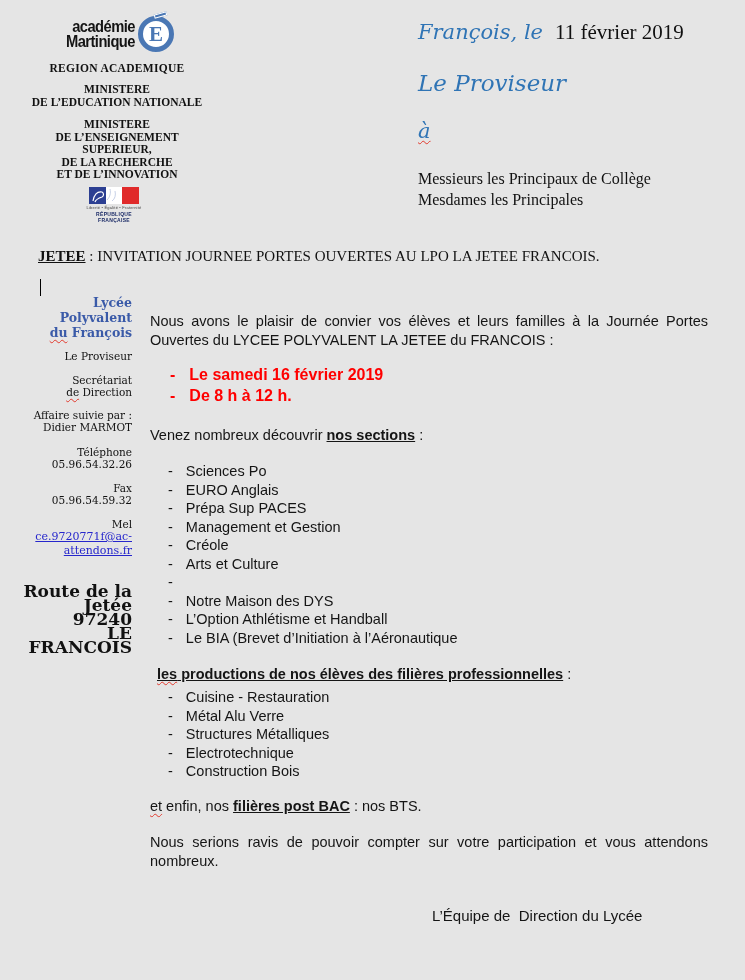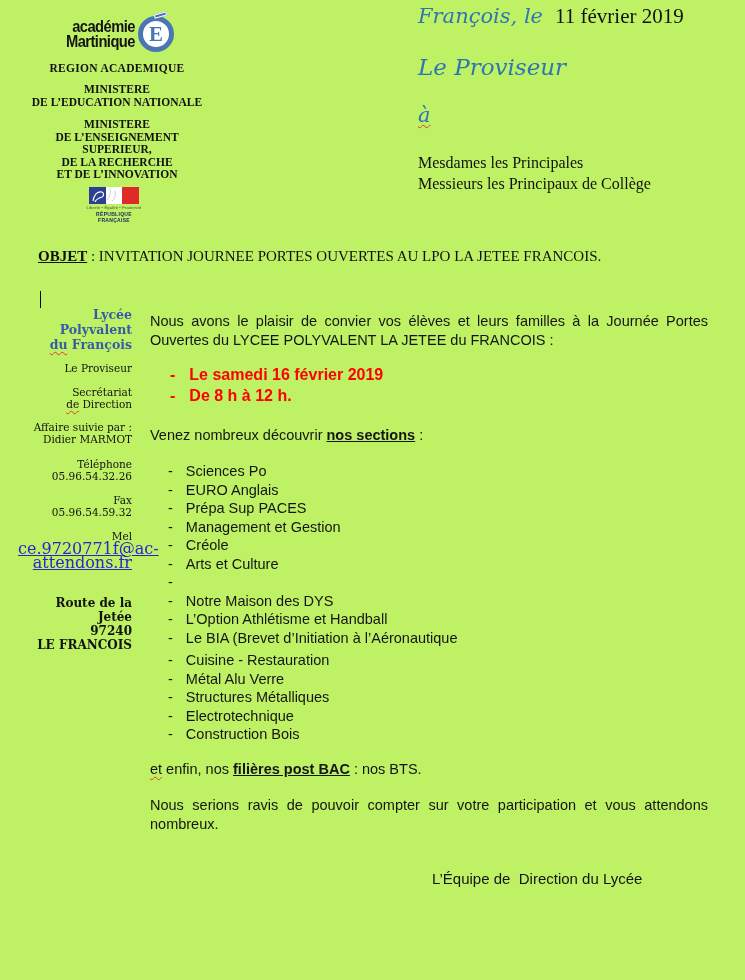--- a/index.html
+++ b/index.html
@@ -1,20 +1,20 @@
 <!DOCTYPE html>
 <html><head>
 <meta charset="utf-8">
 <style>
   * { margin: 0; padding: 0; box-sizing: border-box; }
   html, body { background: #ffffff; }
   .page {
     position: relative;
     width: 745px; height: 980px;
-    background: #bef264;
+    background: #e5e5e5;
     font-family: "Liberation Sans", sans-serif;
     color: #151515;
     overflow: hidden;
   }
 
   
   .letterhead {
     position: absolute; left: 26px; top: 12px; width: 182px;
     text-align: center;
     font-family: "Liberation Serif", serif;
@@ -53,21 +53,21 @@
   }
   .flag-row { display: flex; width: 50px; height: 17px; margin: 0 auto; }
   .flag-b { width: 17px; background: #2c3f92; position: relative; }
   .flag-w { width: 16px; background: #ffffff; position: relative; }
   .flag-r { width: 17px; background: #e02a2a; }
   .flag-b svg, .flag-w svg { position: absolute; inset: 0; }
   .motto { margin-top: 1px; font-size: 4px; line-height: 5px; color: #444; letter-spacing: .2px; }
   .republic { margin-top: 1px; font-size: 5px; line-height: 6px; font-weight: bold; color: #1a2a66; letter-spacing: .3px; }
 
   
-  .header-right { position: absolute; left: 418px; top: 4px; width: 312px; }
+  .header-right { position: absolute; left: 418px; top: 20px; width: 312px; }
   .script {
     font-family: "DejaVu Serif", serif; font-style: italic;
     color: #2f74b5;
   }
   .place-date { display: flex; align-items: baseline; gap: 12px; }
   .place { font-size: 21px; }
   .date { font-family: "Liberation Serif", serif; font-size: 21px; color: #111; }
   .sender { margin-top: 25px; font-size: 23px; }
   .to-word { margin-top: 23px; font-size: 21px; width: 14px; }
   .recipients {
@@ -80,34 +80,34 @@
   .subject {
     position: absolute; left: 38px; top: 248px;
     font-family: "Liberation Serif", serif; font-size: 15px;
     white-space: nowrap; color: #111;
   }
   .subject .label { font-weight: bold; text-decoration: underline; }
   .subject .rest { white-space: pre-wrap; }
 
   
   .sidebar {
-    position: absolute; left: 18px; top: 290px; width: 114px;
+    position: absolute; left: 18px; top: 278px; width: 114px;
     text-align: right; font-family: "DejaVu Serif", serif; color: #111;
   }
   .cursor { position: absolute; left: 22px; top: 1px; width: 1px; height: 17px; background: #000; }
   .school { margin-top: 17px; color: #3a5aa8; font-weight: bold; font-size: 12.5px; line-height: 15px; }
   .sb { font-size: 10.5px; line-height: 12px; }
   .sb-proviseur { margin-top: 10px; }
   .sb-secretariat { margin-top: 12px; }
   .sb-affaire { margin-top: 11px; }
   .sb-phone { margin-top: 13px; }
   .sb-fax { margin-top: 12px; }
   .sb-mel { margin-top: 12px; }
-  .email { display: block; font-size: 16px; line-height: 14px; color: #2626cc; text-decoration: underline; cursor: pointer; }
-  .sb-address { margin-top: 26px; font-weight: bold; font-size: 12px; line-height: 14px; }
+  .email { display: block; font-size: 11px; line-height: 14px; color: #2626cc; text-decoration: underline; cursor: pointer; }
+  .sb-address { margin-top: 26px; font-weight: bold; font-size: 17px; line-height: 14px; }
 
   
   .body-col { position: absolute; left: 150px; top: 296px; width: 558px; font-size: 14.5px; }
   .salutation { margin-top: 6px; line-height: 19px; }
   .p1 { margin-top: 16px; line-height: 19px; text-align: justify; }
   .red-list { margin-top: 14px; color: #ff0000; font-weight: bold; font-size: 16px; line-height: 21px; }
   .red-row { display: flex; gap: 14px; padding-left: 20px; }
   .venez { margin-top: 20px; line-height: 19px; white-space: pre-wrap; }
   .bu { font-weight: bold; text-decoration: underline; }
   .sq { text-decoration-line: underline; text-decoration-style: wavy; text-decoration-color: #e23a2e; text-decoration-thickness: 1px; text-underline-offset: 2px; }
@@ -168,27 +168,27 @@
   </div>
 
   <div class="header-right">
     <div class="place-date">
       <span class="script place">François, le</span>
       <span class="date">11 février 2019</span>
     </div>
     <div class="script sender">Le Proviseur</div>
     <div class="script to-word sq">à</div>
     <div class="recipients">
+      <div>Messieurs les Principaux de Collège</div>
       <div>Mesdames les Principales</div>
-      <div>Messieurs les Principaux de Collège</div>
     </div>
   </div>
 
   <div class="subject">
-    <span class="label">OBJET</span><span class="rest"> : INVITATION JOURNEE PORTES OUVERTES AU LPO LA JETEE FRANCOIS.</span>
+    <span class="label">JETEE</span><span class="rest"> : INVITATION JOURNEE PORTES OUVERTES AU LPO LA JETEE FRANCOIS.</span>
   </div>
 
   <div class="sidebar">
     <div class="cursor"></div>
     <div class="school">
       <div>Lycée Polyvalent</div>
       <div><span class="sq">du</span><span style="white-space:pre-wrap"> François</span></div>
     </div>
     <div class="sb sb-proviseur">Le Proviseur</div>
     <div class="sb sb-secretariat">
@@ -272,20 +272,21 @@
       <div class="row">
           <span>-</span>
           <span>L’Option Athlétisme et Handball</span>
         </div>
       <div class="row">
           <span>-</span>
           <span>Le BIA (Brevet d’Initiation à l’Aéronautique</span>
         </div>
     </div>
 
+    <div class="prod-heading"><span class="bu"><span class="sq">les</span><span> productions de nos élèves des filières professionnelles</span></span><span> :</span></div>
 
     <div class="list prod-list">
       <div class="row">
           <span>-</span>
           <span>Cuisine - Restauration</span>
         </div>
       <div class="row">
           <span>-</span>
           <span>Métal Alu Verre</span>
         </div>

